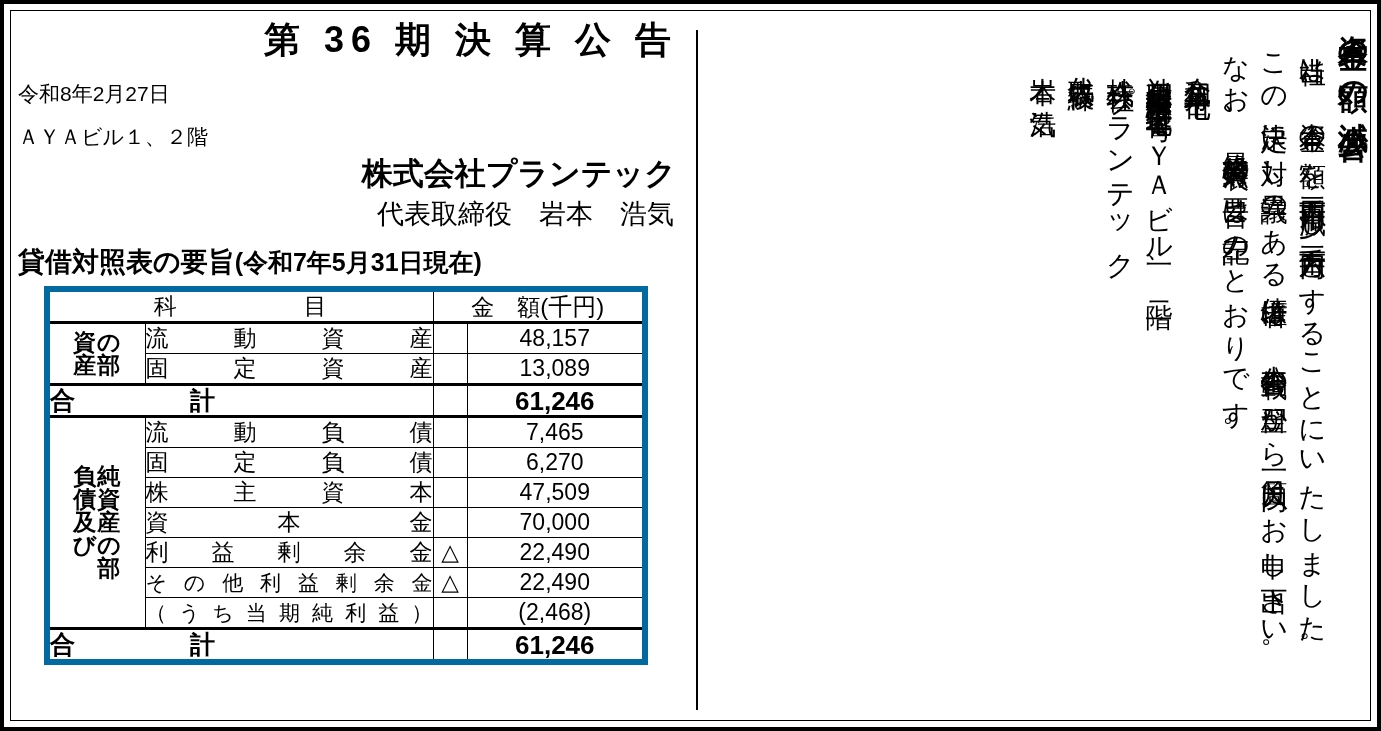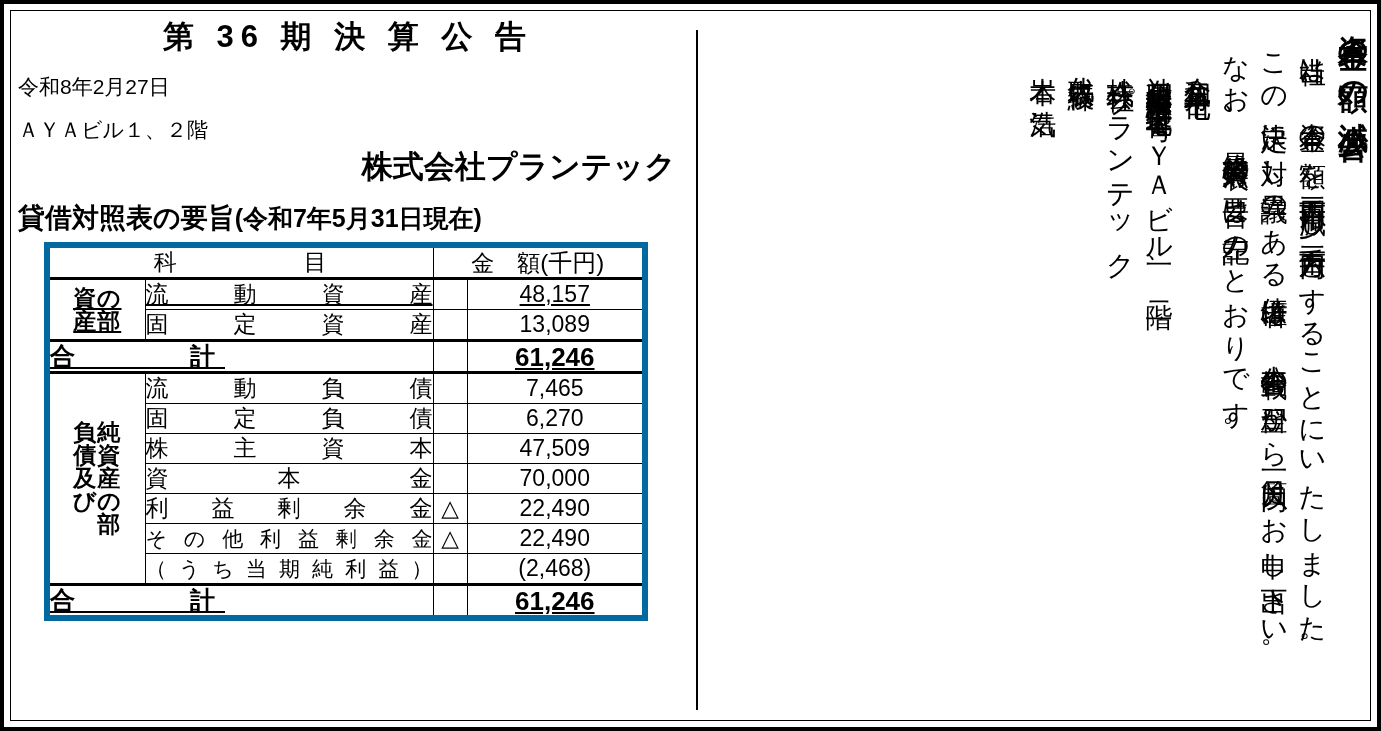--- a/index.html
+++ b/index.html
@@ -34,23 +34,23 @@
 
   
   .left-block {
     position: absolute;
     left: 14px;
     top: 4px;
     width: 660px;
     height: 706px;
   }
   .headline {
-    text-align: center;
-    font-weight: bold;
-    font-size: 31px;
+    text-align: right;
+    font-weight: bold;
+    font-size: 36px;
     letter-spacing: 7px;
     margin-top: 8px;
     white-space: nowrap;
   }
   .line-date, .line-addr1, .line-addr2 {
     font-size: 21px;
     letter-spacing: 0px;
     margin-top: 15px;
     white-space: nowrap;
   }
@@ -150,21 +150,21 @@
   td.amt {
     text-align: center;
     padding-right: 10px;
     font-size: 24px;
     white-space: nowrap;
   }
   td.amt.total {
     font-weight: bold;
     font-size: 26px;
   }
-  .thick-top { border-top: 3px solid #000 !important; text-decoration: underline; }
+  .thick-top { border-top: 3px solid #000 !important; }
   .thick-bottom { border-bottom: 3px solid #000 !important; }
 
   
   .divider {
     position: absolute;
     left: 692px;
     top: 26px;
     width: 0;
     height: 680px;
     border-left: 2px solid #000;
@@ -209,20 +209,21 @@
 
 <div class="page">
   <div class="inner"></div>
 
   <div class="left-block">
 
     <div class="headline">第 36 期 決 算 公 告</div>
     <div class="line-date">令和8年2月27日</div>
     <div class="line-addr2">ＡＹＡビル１、２階</div>
     <div class="company">株式会社プランテック</div>
+    <div class="rep">代表取締役　岩本　浩気</div>
     <div class="bs-title">
       <span>貸借対照表の要旨</span><span class="asof">(令和7年5月31日現在)</span>
     </div>
 
     <table class="bs">
       <colgroup>
         <col class="col-sec">
           <col class="col-item">
           <col class="col-mark">
           <col class="col-amt">

